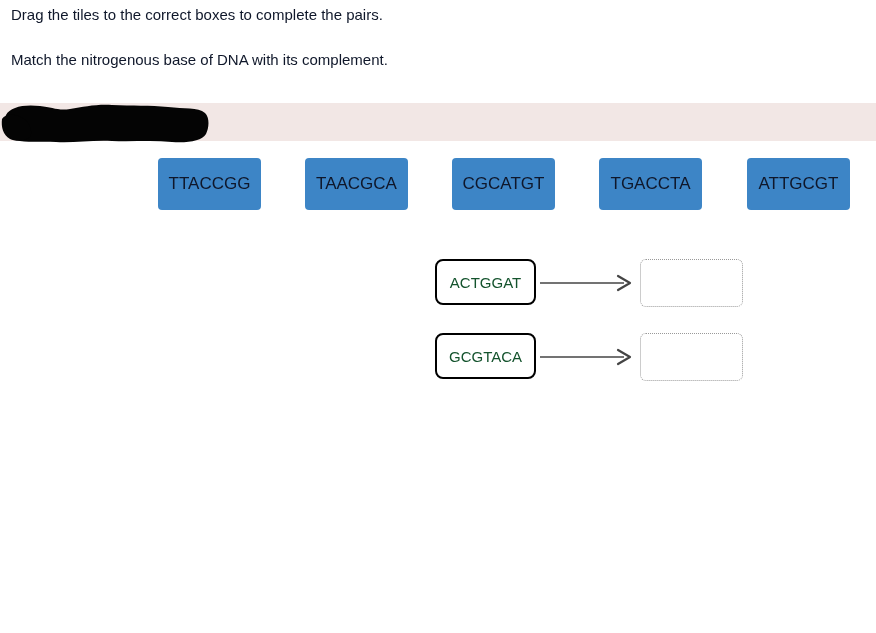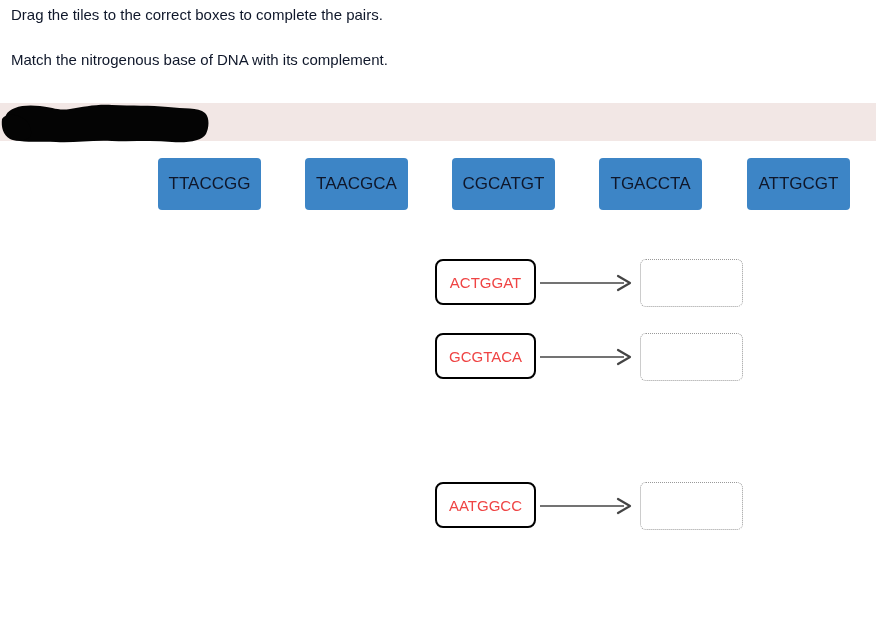--- a/index.html
+++ b/index.html
@@ -88,21 +88,21 @@
   }
   .prompt-box {
     position: absolute;
     left: 0;
     top: 0;
     width: 101px;
     height: 46px;
     border: 2px solid #000000;
     border-radius: 8px;
     background: #ffffff;
-    color: #ef4444;
+    color: #14532d;
     font-size: 15px;
     display: flex;
     align-items: center;
     justify-content: center;
     box-sizing: border-box;
     user-select: none;
   }
   .arrow {
     position: absolute;
     left: 103px;
@@ -176,25 +176,15 @@
     <div class="arrow">
       <svg width="98" height="20" viewBox="0 0 98 20" xmlns="http://www.w3.org/2000/svg">
         <line x1="2" y1="10" x2="86" y2="10" stroke="#444444" stroke-width="1.6"></line>
         <polyline points="80,3 92,10 80,17" fill="none" stroke="#444444" stroke-width="2.2" stroke-linecap="round" stroke-linejoin="round"></polyline>
       </svg>
     </div>
     <div class="drop-box"></div>
   </div>
 
 
-  <div class="row" style="top:482px">
-    <div class="prompt-box">AATGGCC</div>
-    <div class="arrow">
-      <svg width="98" height="20" viewBox="0 0 98 20" xmlns="http://www.w3.org/2000/svg">
-        <line x1="2" y1="10" x2="86" y2="10" stroke="#444444" stroke-width="1.6"></line>
-        <polyline points="80,3 92,10 80,17" fill="none" stroke="#444444" stroke-width="2.2" stroke-linecap="round" stroke-linejoin="round"></polyline>
-      </svg>
-    </div>
-    <div class="drop-box"></div>
-  </div>
 
 
 </div>
 
 </body></html>

